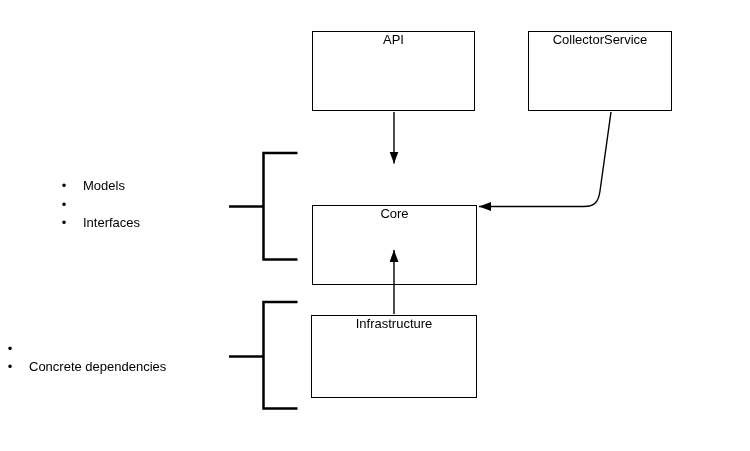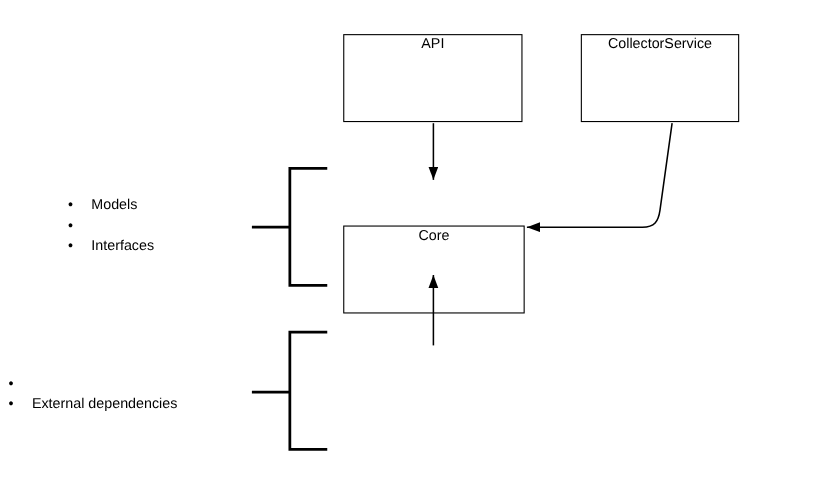--- a/index.html
+++ b/index.html
@@ -72,20 +72,23 @@
 
   <div class="node node-api">
     <span>API</span>
   </div>
   <div class="node node-collector">
     <span>CollectorService</span>
   </div>
   <div class="node node-core">
     <span>Core</span>
   </div>
+  <div class="node node-infrastructure">
+    <span>Infrastructure</span>
+  </div>
 
   <svg class="edge-layer" viewBox="0 0 750 451" xmlns="http://www.w3.org/2000/svg">
     <defs>
       <marker id="arrowhead" markerUnits="userSpaceOnUse" markerWidth="13" markerHeight="10" refX="12" refY="4.5" orient="auto">
         <path d="M0,0 L12,4.5 L0,9 Z" fill="currentColor"></path>
       </marker>
     </defs>
 
     <path class="edge" d="M394,112 L394,163.5" marker-end="url(#arrowhead)"></path>
 
@@ -113,17 +116,17 @@
       <span>Interfaces</span>
     </li>
   </ul>
 
   <ul class="bullet-list list-infrastructure">
     <li>
       <span class="dot">•</span>
     </li>
     <li>
       <span class="dot">•</span>
-      <span>External dependencies</span>
+      <span>Concrete dependencies</span>
     </li>
   </ul>
 
 </div>
 
 </body></html>

